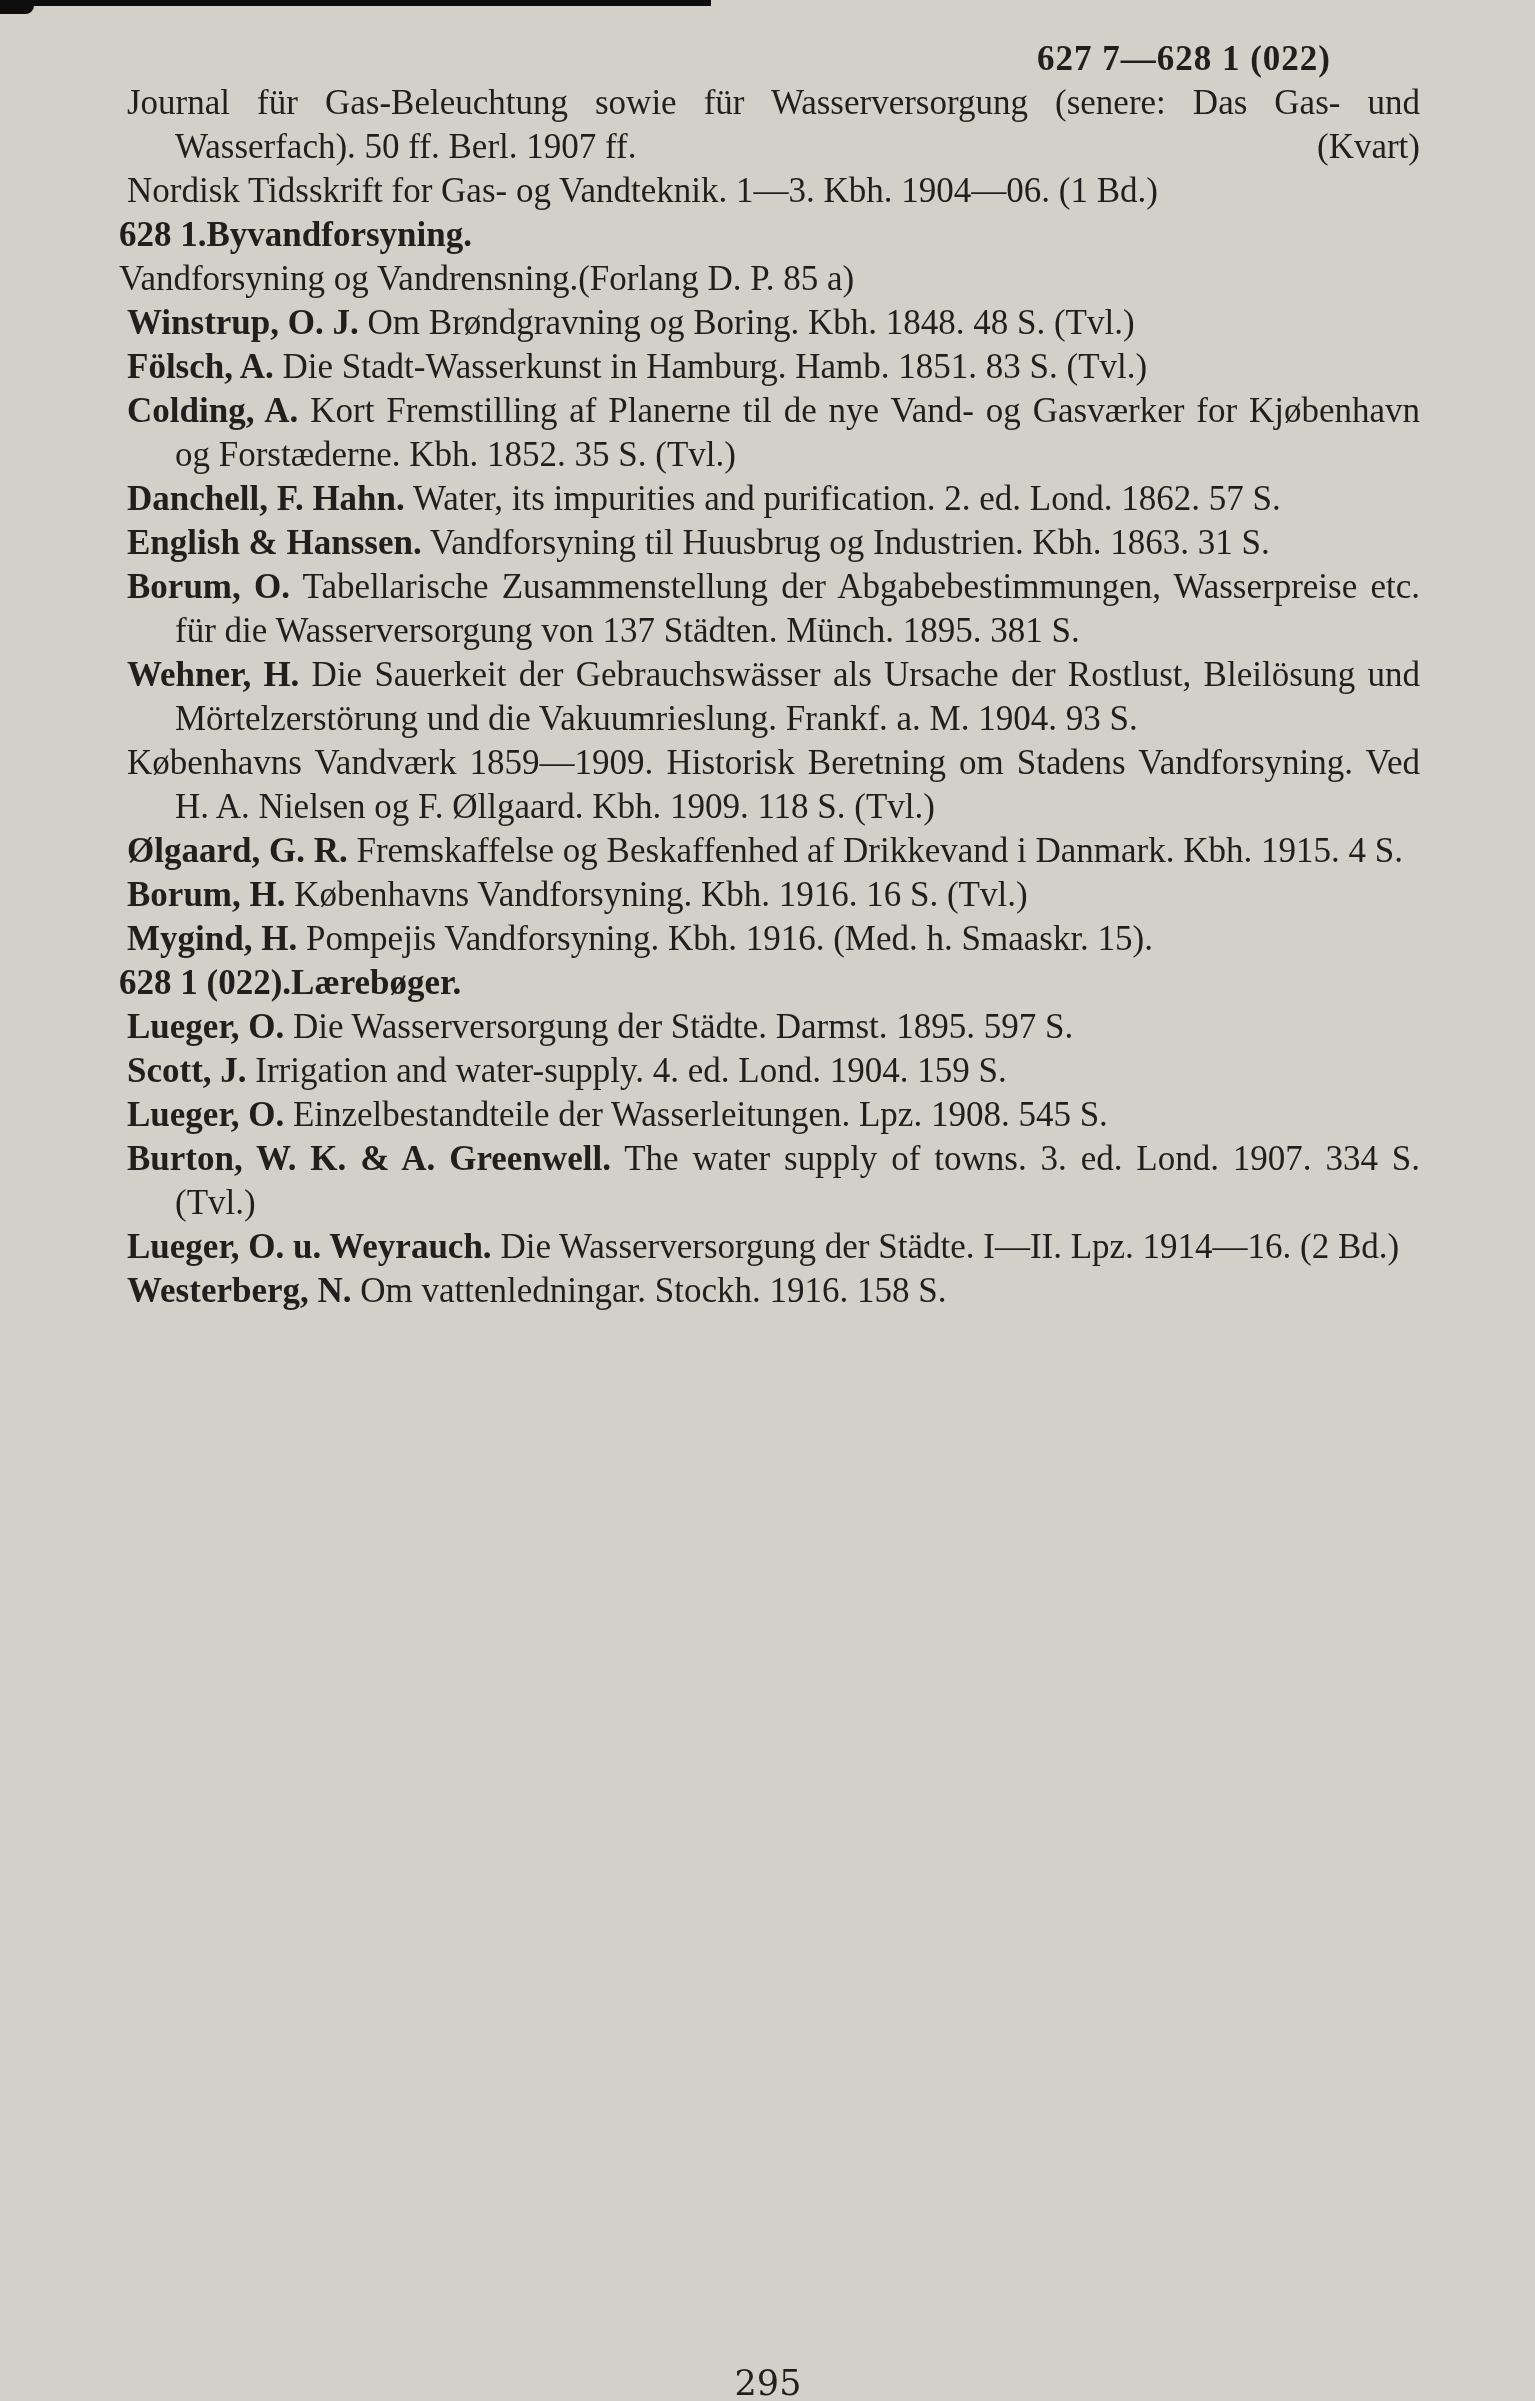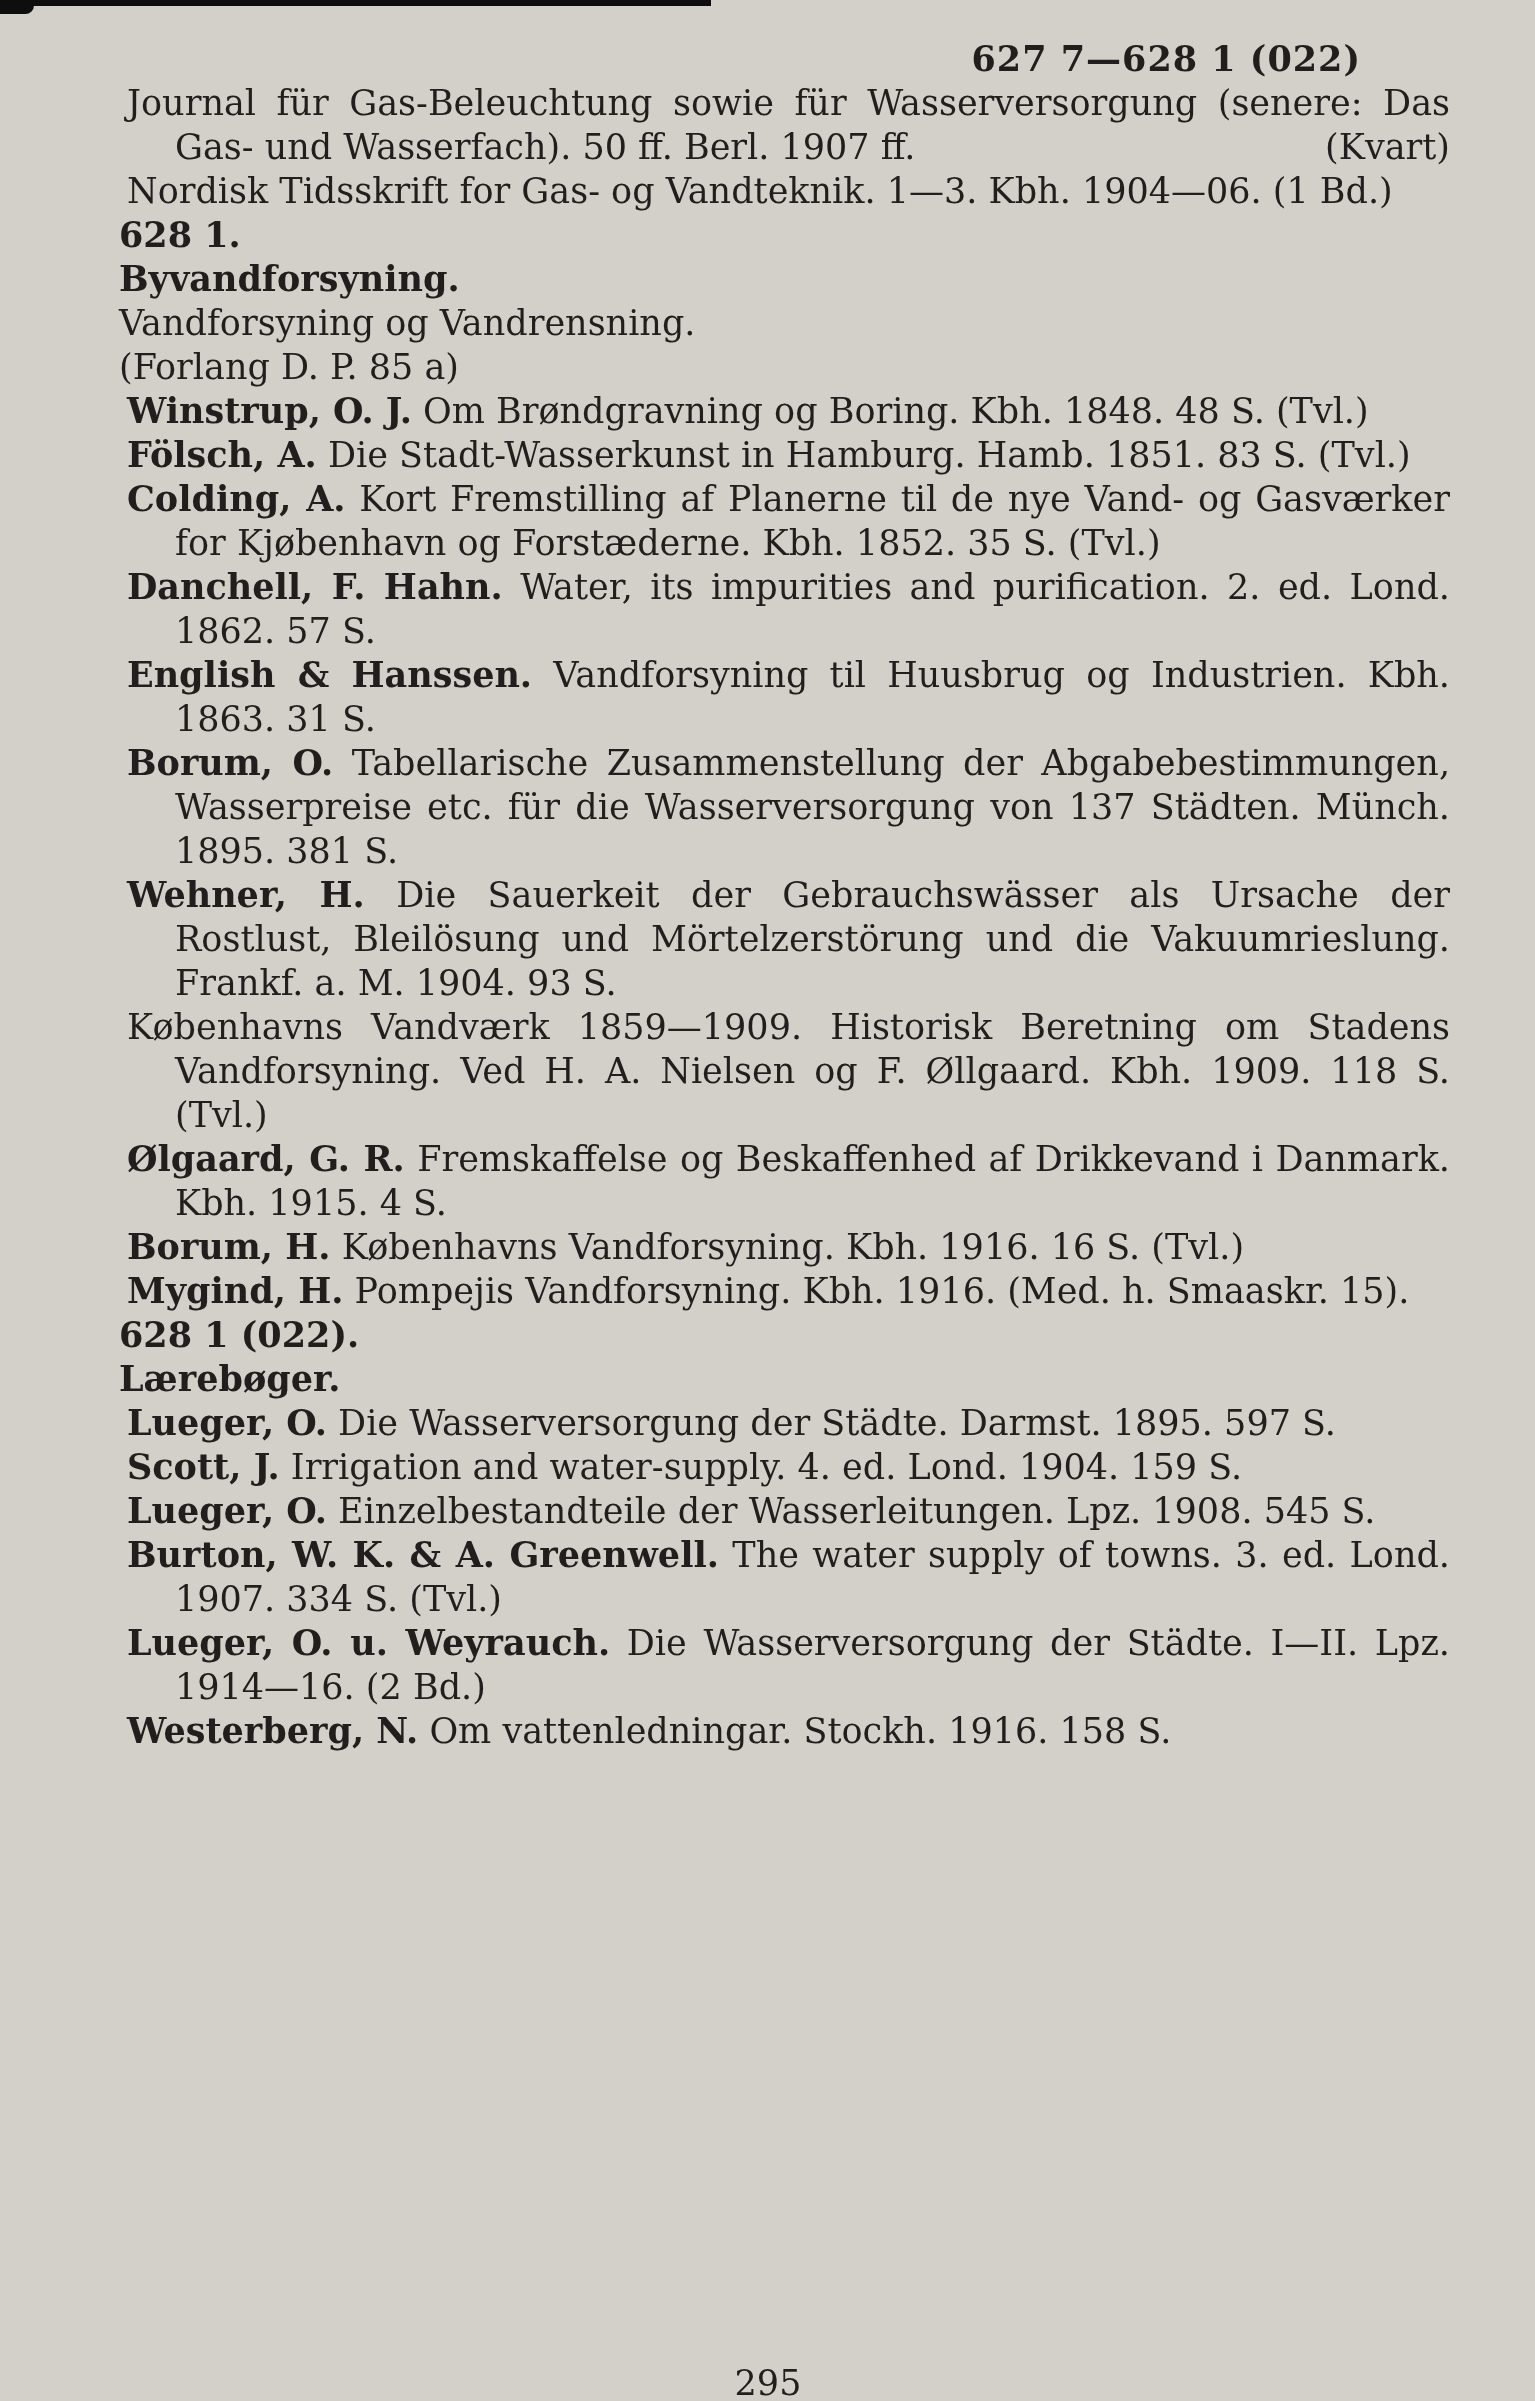--- a/index.html
+++ b/index.html
@@ -6,40 +6,39 @@
   html, body { width: 1536px; height: 2494px; }
   body {
     background: #d3d0ca;
     font-family: "DejaVu Serif", "Liberation Serif", serif;
     font-size: 35px;
     line-height: 44px;
     color: #201f1d;
     position: relative;
     overflow: hidden;
   }
-  .page { padding: 37px 86px 0 119px; }
+  .page { padding: 37px 116px 0 119px; font-family: Liberation Serif, serif; }
   .classification-header {
     text-align: right;
     padding-right: 89px;
     font-weight: bold;
     letter-spacing: 1px;
   }
   .entry {
     text-align: justify;
     padding-left: 48px;
     text-indent: -48px;
     margin-left: 8px;
   }
   .entry .author { font-weight: bold; }
   .tail { float: right; text-indent: 0; }
   .spread {
     display: flex;
     justify-content: flex-start;
     align-items: baseline;
-    flex-direction: column;
   }
   .spread.bold { font-weight: bold; }
   .pagenum {
     position: absolute;
     bottom: 89px;
     left: 0;
     width: 100%;
     text-align: center;
   }
   .artifact-top {

